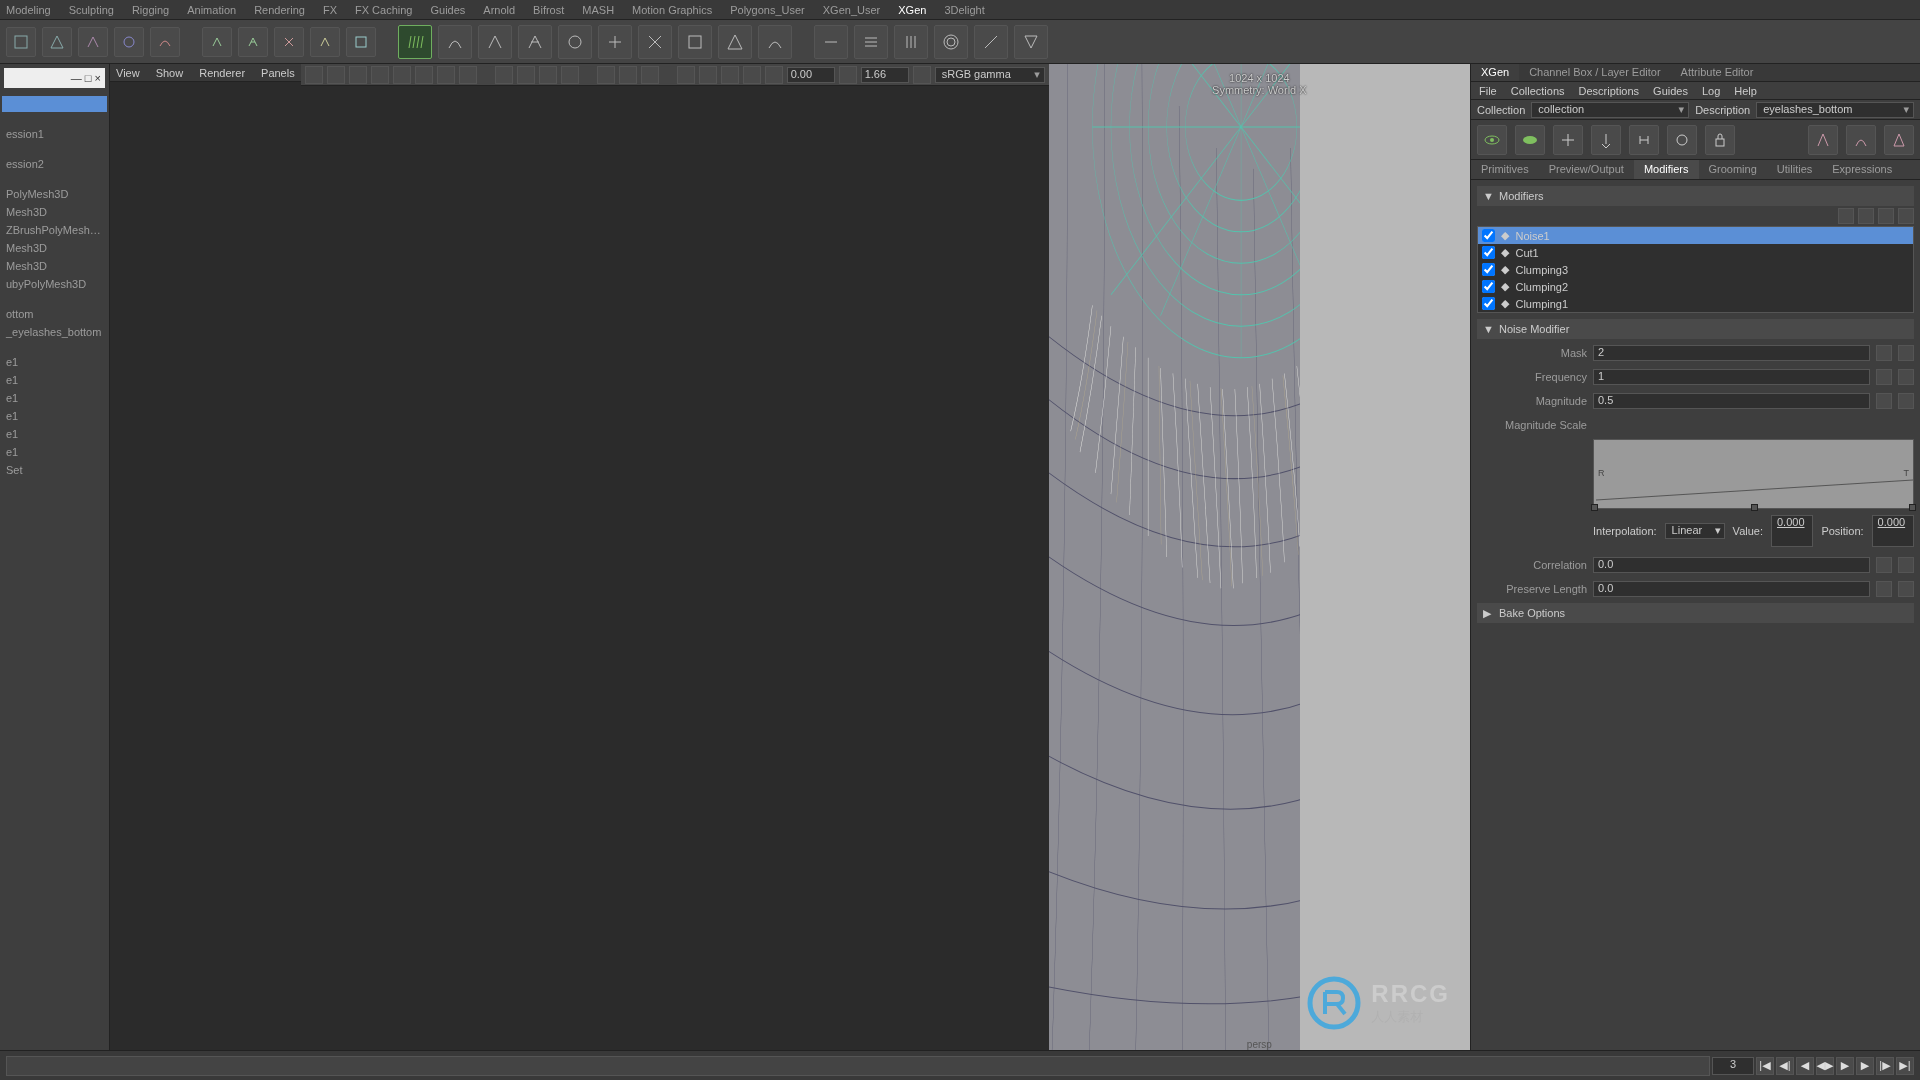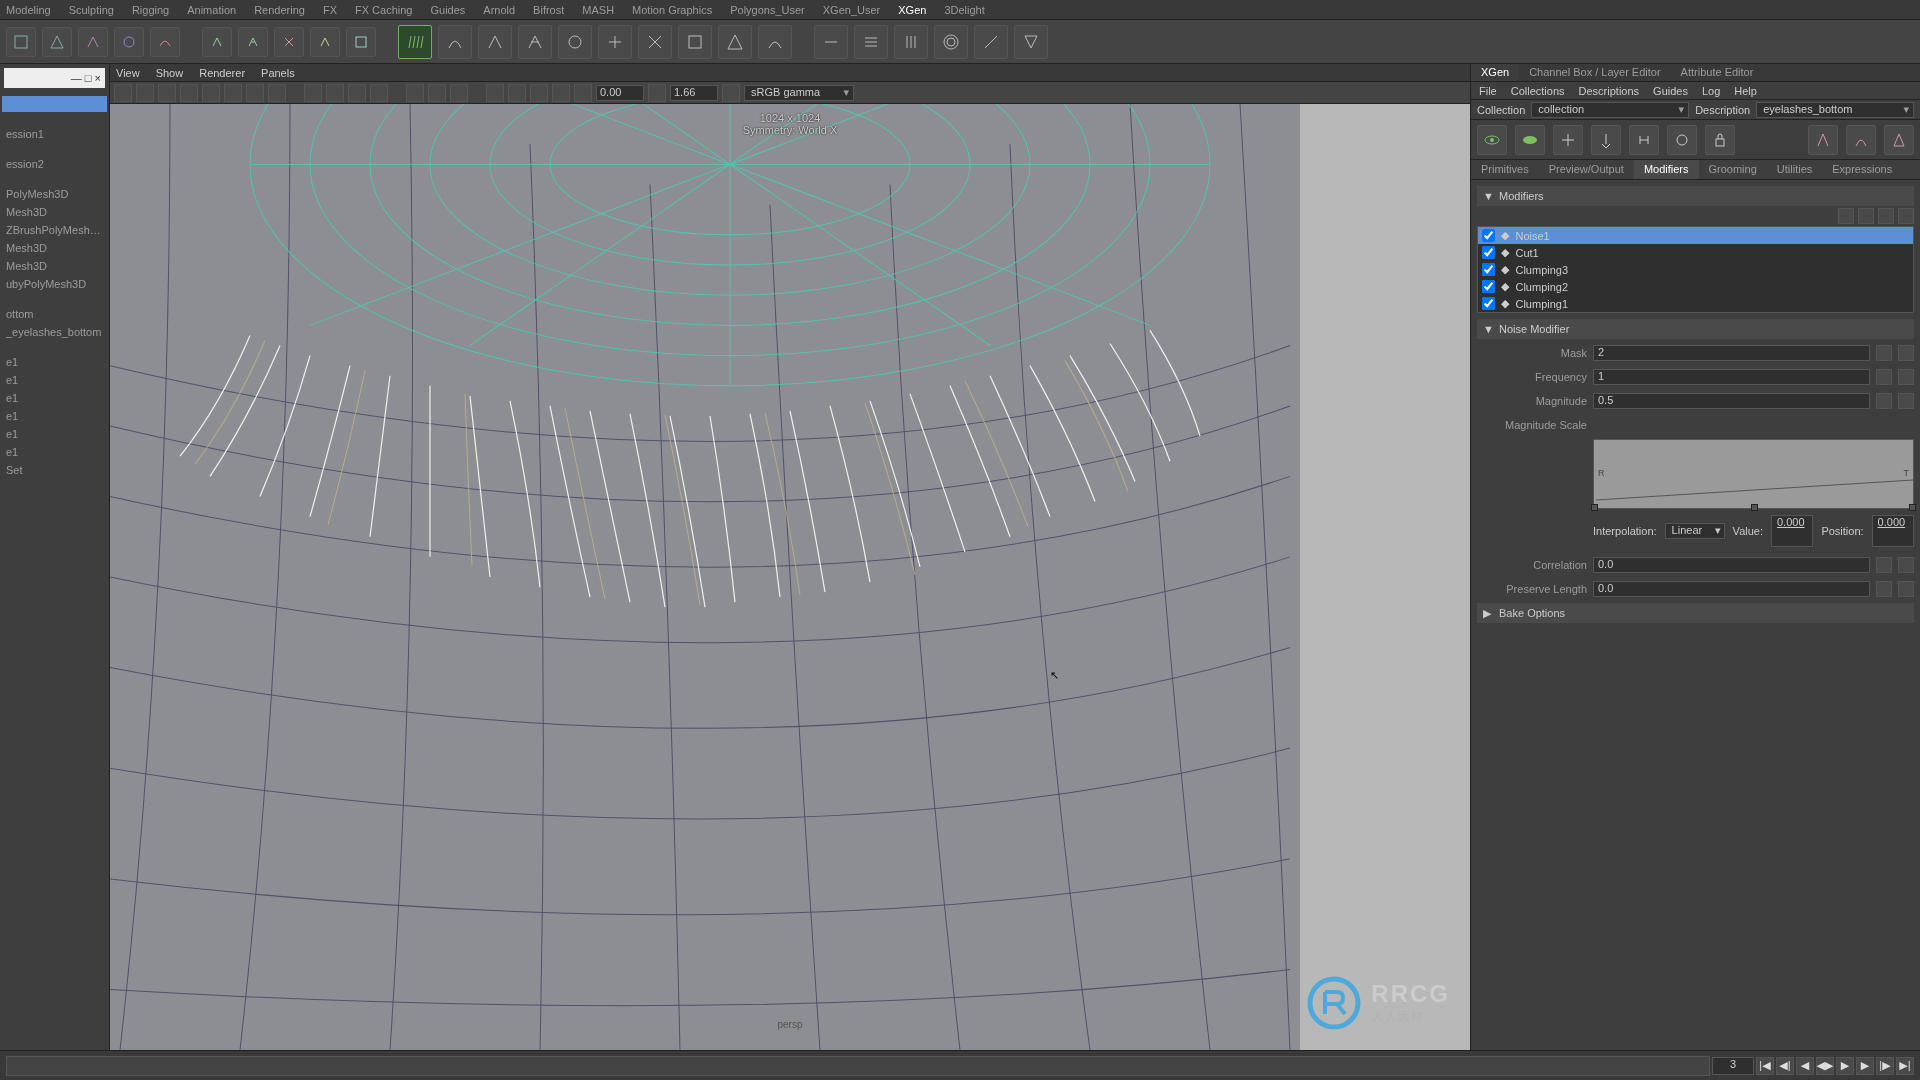--- a/index.html
+++ b/index.html
@@ -29,31 +29,31 @@
   
   .mainsplit{display:flex;height:calc(1080px - 20px - 44px - 30px);}
   .leftcol{width:110px;background:var(--bg-panel);border-right:1px solid var(--border);display:flex;flex-direction:column;}
   .leftcol .small-window{background:#eee;height:20px;margin:4px;display:flex;justify-content:flex-end;align-items:center;padding:0 4px;color:#333;}
   .leftcol .small-window span{color:#333;}
   .leftcol .list{padding:4px 2px;display:flex;flex-direction:column;gap:2px;}
   .leftcol .list div{padding:2px 4px;color:var(--text-dim);white-space:nowrap;overflow:hidden;text-overflow:ellipsis;}
   .leftcol .list div.sel{background:var(--hilite);color:#fff;}
   .leftcol .sep{height:10px;}
   
-  .viewcol{flex:1;display:flex;flex-direction:column;background:var(--bg-darkest);}
+  .viewcol{flex:1;display:flex;flex-direction:row;background:var(--bg-darkest);}
   .viewmenus{display:flex;align-items:center;height:18px;background:var(--bg-darker);padding:0 6px;gap:16px;border-bottom:1px solid var(--border);}
   .viewtoolbar{display:flex;align-items:center;height:22px;background:var(--bg-dark);border-bottom:1px solid var(--border);padding:0 4px;gap:4px;}
   .viewtoolbar .tbtn{width:18px;height:18px;background:var(--bg-mid);border:1px solid #555;}
   .viewtoolbar .numfield{width:48px;height:16px;background:var(--field);border:1px solid #555;padding:0 3px;color:var(--text);}
   .viewtoolbar .dropdown{height:16px;background:var(--field);border:1px solid #555;padding:0 18px 0 6px;position:relative;min-width:110px;}
   .viewtoolbar .dropdown:after{content:"▾";position:absolute;right:4px;top:0;color:var(--text-dim);}
   .viewport{flex:1;position:relative;background:#8d8d94;overflow:hidden;}
   .viewport .hud{position:absolute;top:8px;left:50%;transform:translateX(-50%);font-size:10px;color:#c8d0c8;text-shadow:0 0 2px #000;white-space:pre;text-align:center;}
   .viewport .rightgrey{position:absolute;top:0;right:0;bottom:0;width:170px;background:#b8b8b8;}
-  .viewport .camlabel{position:absolute;bottom:20px;left:50%;transform:translateX(-50%);font-size:10px;color:#555;}
+  .viewport .camlabel{position:absolute;bottom:0;left:50%;transform:translateX(-50%);font-size:10px;color:#555;}
   .viewport .cursor{position:absolute;width:12px;height:16px;color:#000;}
   
   .rightcol{width:450px;background:var(--bg-panel);border-left:1px solid var(--border);display:flex;flex-direction:column;}
   .tabrow{display:flex;height:18px;background:var(--bg-darker);border-bottom:1px solid var(--border);}
   .tabrow .tab{padding:2px 10px;color:var(--text-dim);}
   .tabrow .tab.active{background:var(--bg-panel);color:#fff;}
   .xgen-menurow{display:flex;align-items:center;height:18px;padding:0 8px;gap:14px;border-bottom:1px solid var(--border);}
   .xgen-collrow{display:flex;align-items:center;height:20px;padding:0 6px;gap:6px;border-bottom:1px solid var(--border);}
   .xgen-collrow .dd{flex:1;height:16px;background:var(--field);border:1px solid #555;padding:0 18px 0 6px;position:relative;}
   .xgen-collrow .dd:after{content:"▾";position:absolute;right:4px;top:0;color:var(--text-dim);}

